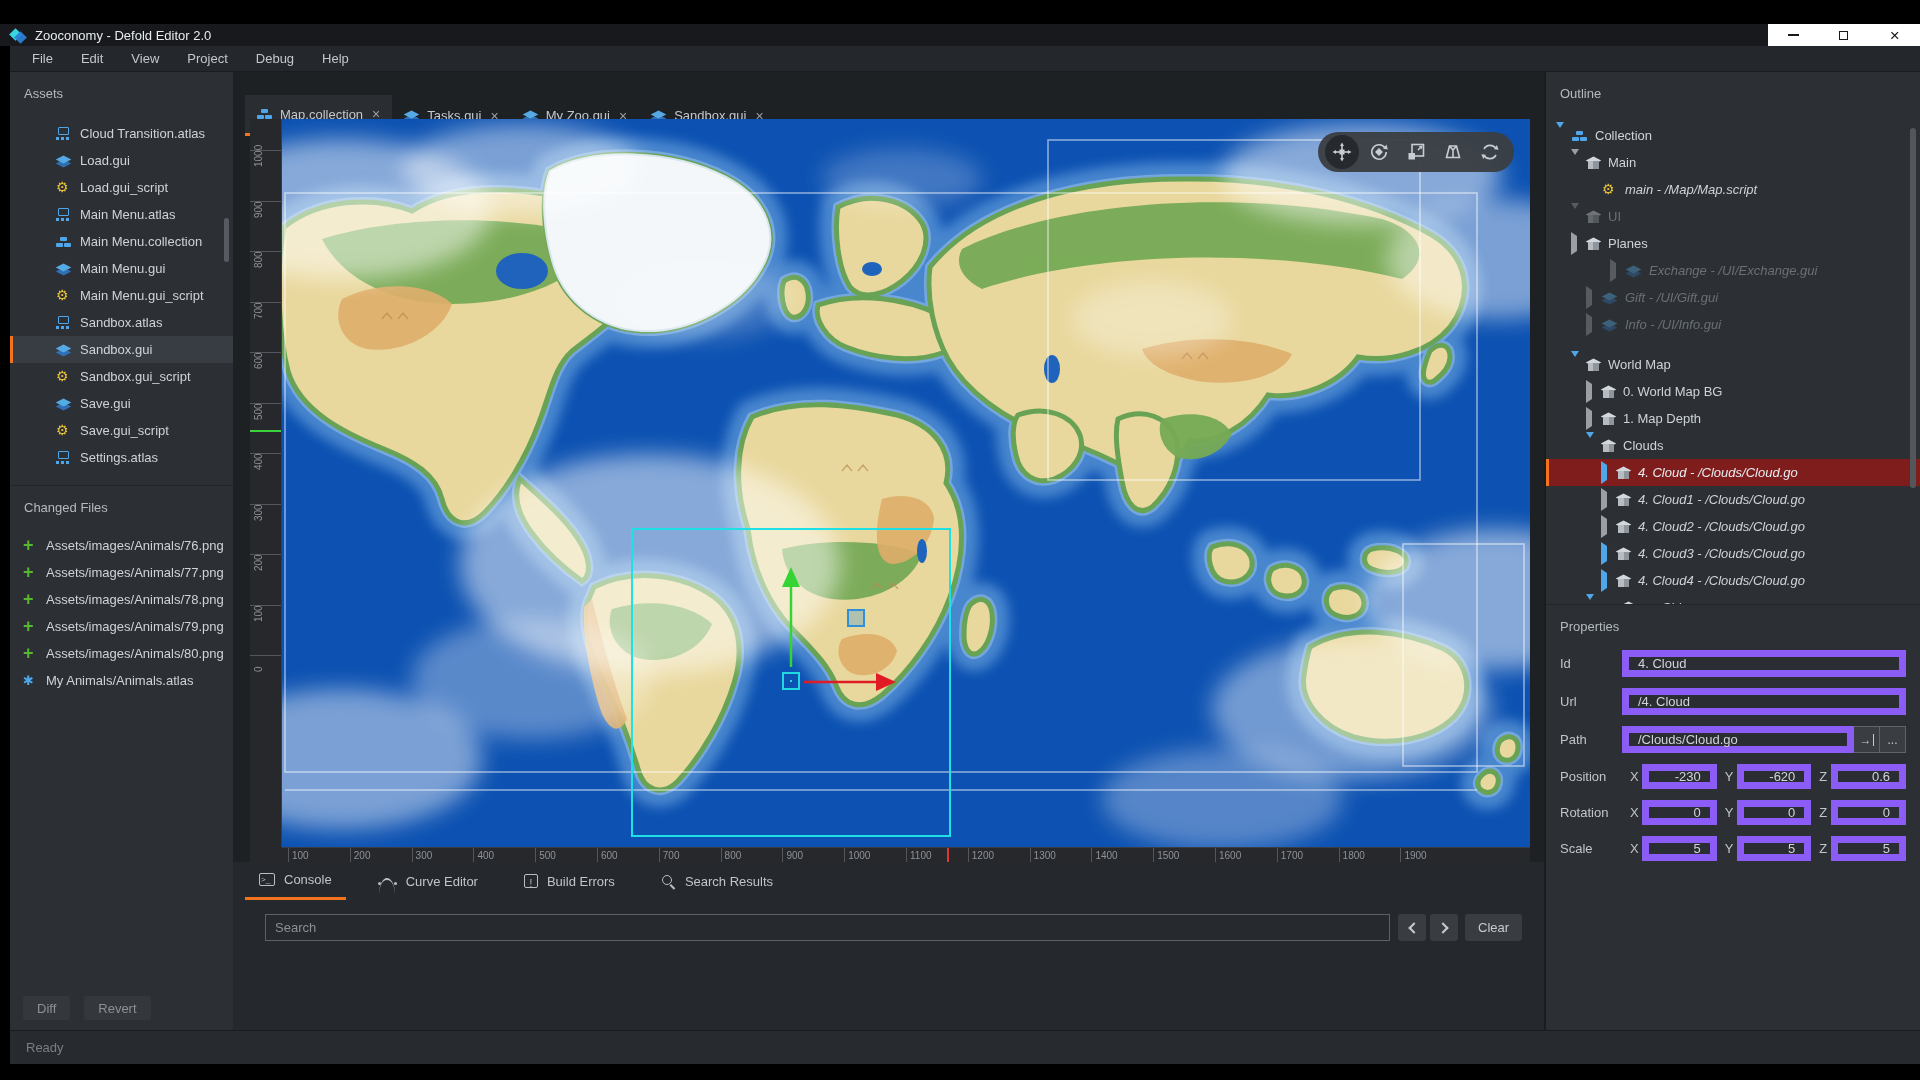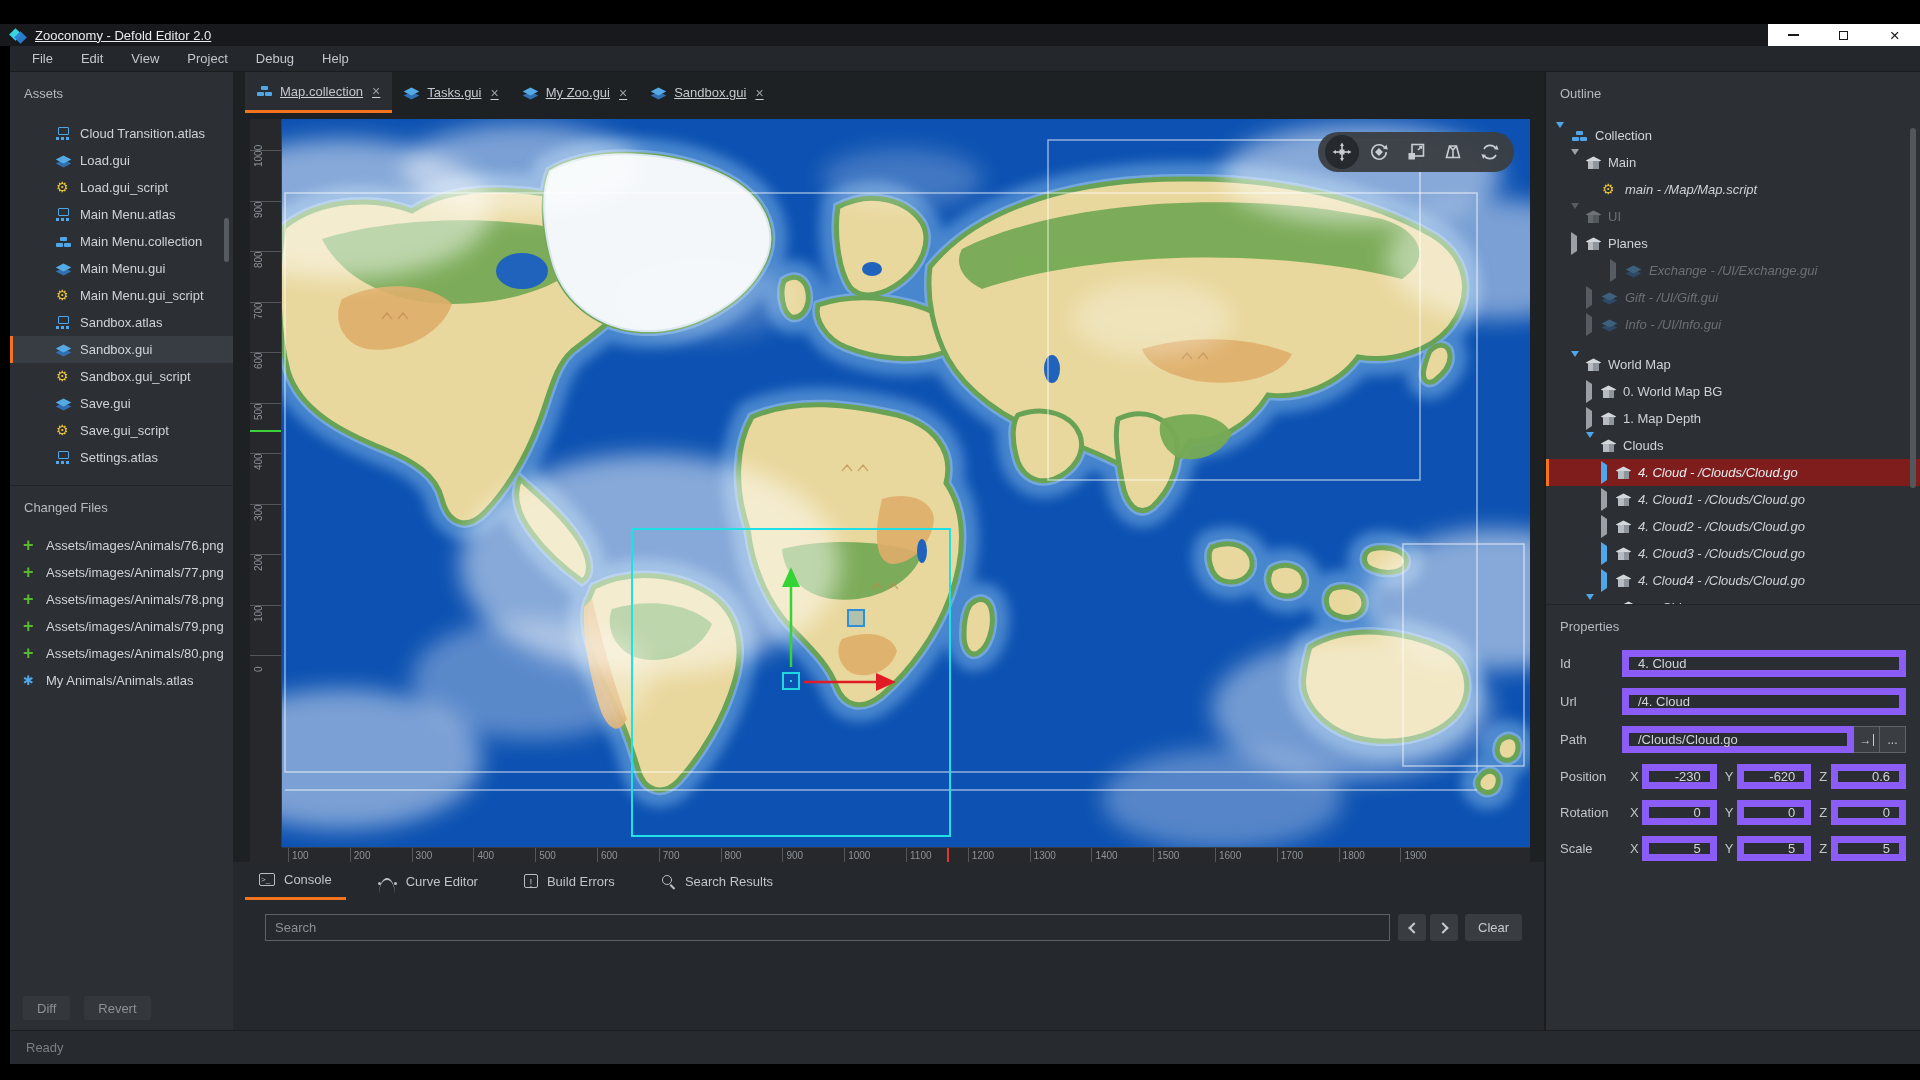--- a/index.html
+++ b/index.html
@@ -2,21 +2,21 @@
 <html><head>
 <meta charset="utf-8">
 <style>
   * { margin:0; padding:0; box-sizing:border-box; }
   html,body { width:1920px; height:1080px; background:#000; overflow:hidden;
               font-family:"Liberation Sans", sans-serif; font-size:13px; color:#cdd2d8; }
 
   
   #titlebar { position:absolute; left:0; top:24px; width:1920px; height:22px; background:#17191c;
               display:flex; align-items:center; }
-  #titlebar .title { color:#e8ecef; font-size:13px; margin-left:8px;text-decoration:underline; }
+  #titlebar .title { color:#e8ecef; font-size:13px; margin-left:8px; }
   #win-controls { position:absolute; right:0; top:0; height:22px; width:152px; background:#fff;
                   display:flex; align-items:center; justify-content:space-around; }
   .winbtn { width:34px; height:22px; display:flex; align-items:center; justify-content:center; color:#17191c; }
   .ic-minimize { width:11px; height:0; border-bottom:2px solid #17191c; display:inline-block; }
   .ic-restore { width:9px; height:9px; border:1.5px solid #17191c; position:relative; display:inline-block; background:#fff; }
   .ic-restore::before { content:""; position:absolute; left:2px; top:-4px; width:9px; height:9px; border:1.5px solid #17191c; z-index:-1; }
   .ic-close::before { content:"×"; font-size:17px; line-height:17px; }
   .ic-defold { width:17px; height:17px; position:relative; display:inline-block; margin-left:10px; flex:none; }
   .ic-defold::before { content:""; position:absolute; left:1px; top:3px; width:9px; height:9px; background:#38d4e0; transform:rotate(45deg); }
   .ic-defold::after  { content:""; position:absolute; left:6px; top:6px; width:9px; height:9px; background:#2b7fd4; transform:rotate(45deg); opacity:.95; }
@@ -46,21 +46,21 @@
   #assets-scroll { position:absolute; left:214px; top:146px; width:5px; height:44px; background:#565b61; border-radius:3px; }
   #left-divider { height:1px; background:#212428; margin-top:14px; }
   #changed-list { margin-top:12px; }
   .changed-row { height:27px; display:flex; align-items:center; padding-left:13px; color:#ced3d9; }
   .changed-row .ic { margin-right:9px; }
   #left-buttons { position:absolute; left:0; bottom:10px; width:100%; display:flex; padding-left:13px; }
   .gray-btn { background:#34383d; color:#8b9197; border:none; border-radius:3px; height:24px; padding:0 14px;
               margin-right:14px; font-size:13px; font-family:inherit; }
 
   
-  #tabstrip { position:absolute; left:0; top:0; width:100%; height:47px; display:flex; align-items:flex-start; padding-left:12px;text-decoration:underline; }
+  #tabstrip { position:absolute; left:0; top:17px; width:100%; height:47px; display:flex; align-items:flex-end; padding-left:12px;text-decoration:underline; }
   .tab { height:41px; display:flex; align-items:center; padding:0 12px; color:#c3c8ce; position:relative; }
   .tab.active { background:#2a2d31; border-bottom:3px solid #f4731f; }
   .tab .ic { margin-right:8px; }
   .tab .close { margin-left:9px; color:#9aa0a6; font-size:14px; }
   .tab .close::before { content:"×"; }
 
   
   #viewport { position:absolute; left:17px; top:47px; width:1280px; height:743px; }
   #ruler-y { position:absolute; left:0; top:0; width:32px; height:728px; background:#26282c; border-right:1px solid #3a3d41; overflow:hidden; }
   #ruler-x { position:absolute; left:0; top:728px; width:1280px; height:15px; background:#26282c; border-top:1px solid #3a3d41; overflow:hidden; }

